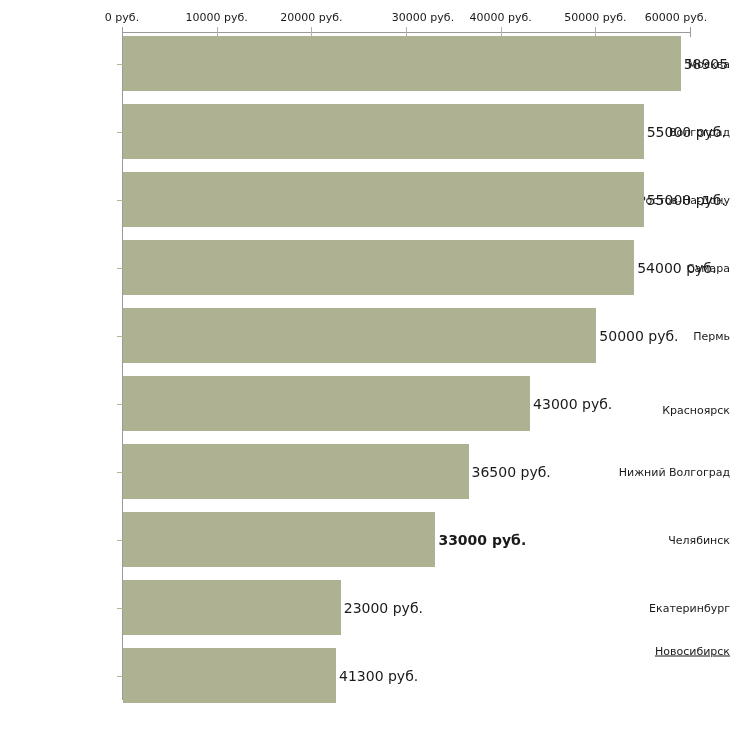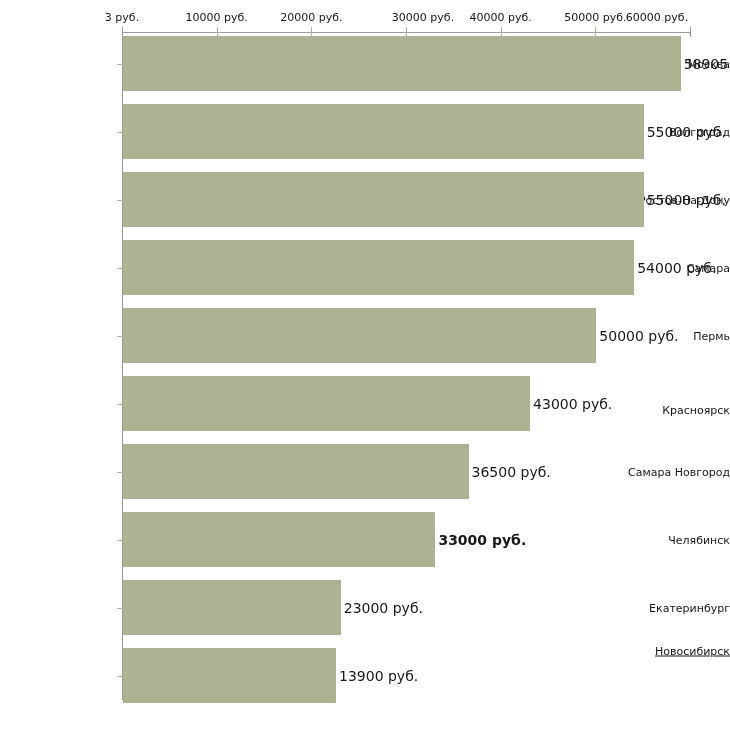--- a/index.html
+++ b/index.html
@@ -108,49 +108,49 @@
 </style>
 </head>
 <body>
 
 <div id="chart-root">
   <div id="plot-area">
     <div class="axis-line-x"></div>
     <div class="axis-line-y"></div>
     <div id="x-ticks">
         <div class="tick-x edge" style="left: 122px;"></div>
-        <div class="tick-label-x" style="left: 122px;">3 руб.</div>
+        <div class="tick-label-x" style="left: 122px;">0 руб.</div>
         <div class="tick-x" style="left: 216.667px;"></div>
         <div class="tick-label-x" style="left: 216.667px;">10000 руб.</div>
         <div class="tick-x" style="left: 311.333px;"></div>
         <div class="tick-label-x" style="left: 311.333px;">20000 руб.</div>
         <div class="tick-x" style="left: 406px;"></div>
         <div class="tick-label-x" style="left: 406px; margin-left: 17px;">30000 руб.</div>
         <div class="tick-x" style="left: 500.667px;"></div>
         <div class="tick-label-x" style="left: 500.667px;">40000 руб.</div>
         <div class="tick-x" style="left: 595.333px;"></div>
         <div class="tick-label-x" style="left: 595.333px;">50000 руб.</div>
         <div class="tick-x edge" style="left: 690px;"></div>
-        <div class="tick-label-x" style="left: 657px;">60000 руб.</div>
+        <div class="tick-label-x" style="left: 676px;">60000 руб.</div>
       </div>
     <div id="y-ticks">
         <div class="tick-y" style="top: 63.5px;"></div>
         <div class="tick-label-y" style="top: 63.5px;">Москва</div>
         <div class="tick-y" style="top: 131.5px;"></div>
         <div class="tick-label-y" style="top: 131.5px;">Волгоград</div>
         <div class="tick-y" style="top: 199.5px;"></div>
         <div class="tick-label-y" style="top: 199.5px;">Ростов-На-Дону</div>
         <div class="tick-y" style="top: 267.5px;"></div>
         <div class="tick-label-y" style="top: 267.5px;">Самара</div>
         <div class="tick-y" style="top: 335.5px;"></div>
         <div class="tick-label-y" style="top: 335.5px;">Пермь</div>
         <div class="tick-y" style="top: 403.5px;"></div>
         <div class="tick-label-y" style="top: 410px;">Красноярск</div>
         <div class="tick-y" style="top: 471.5px;"></div>
-        <div class="tick-label-y" style="top: 471.5px;">Самара Новгород</div>
+        <div class="tick-label-y" style="top: 471.5px;">Нижний Волгоград</div>
         <div class="tick-y" style="top: 539.5px;"></div>
         <div class="tick-label-y" style="top: 539.5px;">Челябинск</div>
         <div class="tick-y" style="top: 607.5px;"></div>
         <div class="tick-label-y" style="top: 607.5px;">Екатеринбург</div>
         <div class="tick-y" style="top: 675.5px;"></div>
         <div class="tick-label-y" style="top: 651px; text-decoration: underline;">Новосибирск</div>
       </div>
     <div id="bars">
         <div class="bar" title="Москва: 58905" style="top: 36px; width: 557.634px; background: rgb(174, 178, 147);"></div>
         <div class="bar-value-label" style="left: 683.634px; top: 63.5px;">58905</div>
@@ -164,16 +164,16 @@
         <div class="bar-value-label" style="left: 599.333px; top: 335.5px;">50000 руб.</div>
         <div class="bar" title="Красноярск: 43000 руб." style="top: 376px; width: 407.067px; background: rgb(174, 178, 147);"></div>
         <div class="bar-value-label" style="left: 533.067px; top: 403.5px;">43000 руб.</div>
         <div class="bar" title="Нижний Новгород: 36500 руб." style="top: 444px; width: 345.533px; background: rgb(174, 178, 147);"></div>
         <div class="bar-value-label" style="left: 471.533px; top: 471.5px;">36500 руб.</div>
         <div class="bar" title="Челябинск: 33000 руб." style="top: 512px; width: 312.4px; background: rgb(174, 178, 147);"></div>
         <div class="bar-value-label" style="left: 438.4px; top: 539.5px; font-weight: bold;">33000 руб.</div>
         <div class="bar" title="Екатеринбург: 23000 руб." style="top: 580px; width: 217.733px; background: rgb(174, 178, 147);"></div>
         <div class="bar-value-label" style="left: 343.733px; top: 607.5px;">23000 руб.</div>
         <div class="bar" title="Новосибирск: 22500 руб." style="top: 648px; width: 213px; background: rgb(174, 178, 147);"></div>
-        <div class="bar-value-label" style="left: 339px; top: 675.5px;">13900 руб.</div>
+        <div class="bar-value-label" style="left: 339px; top: 675.5px;">41300 руб.</div>
       </div>
   </div>
 </div>
 
 </body></html>

